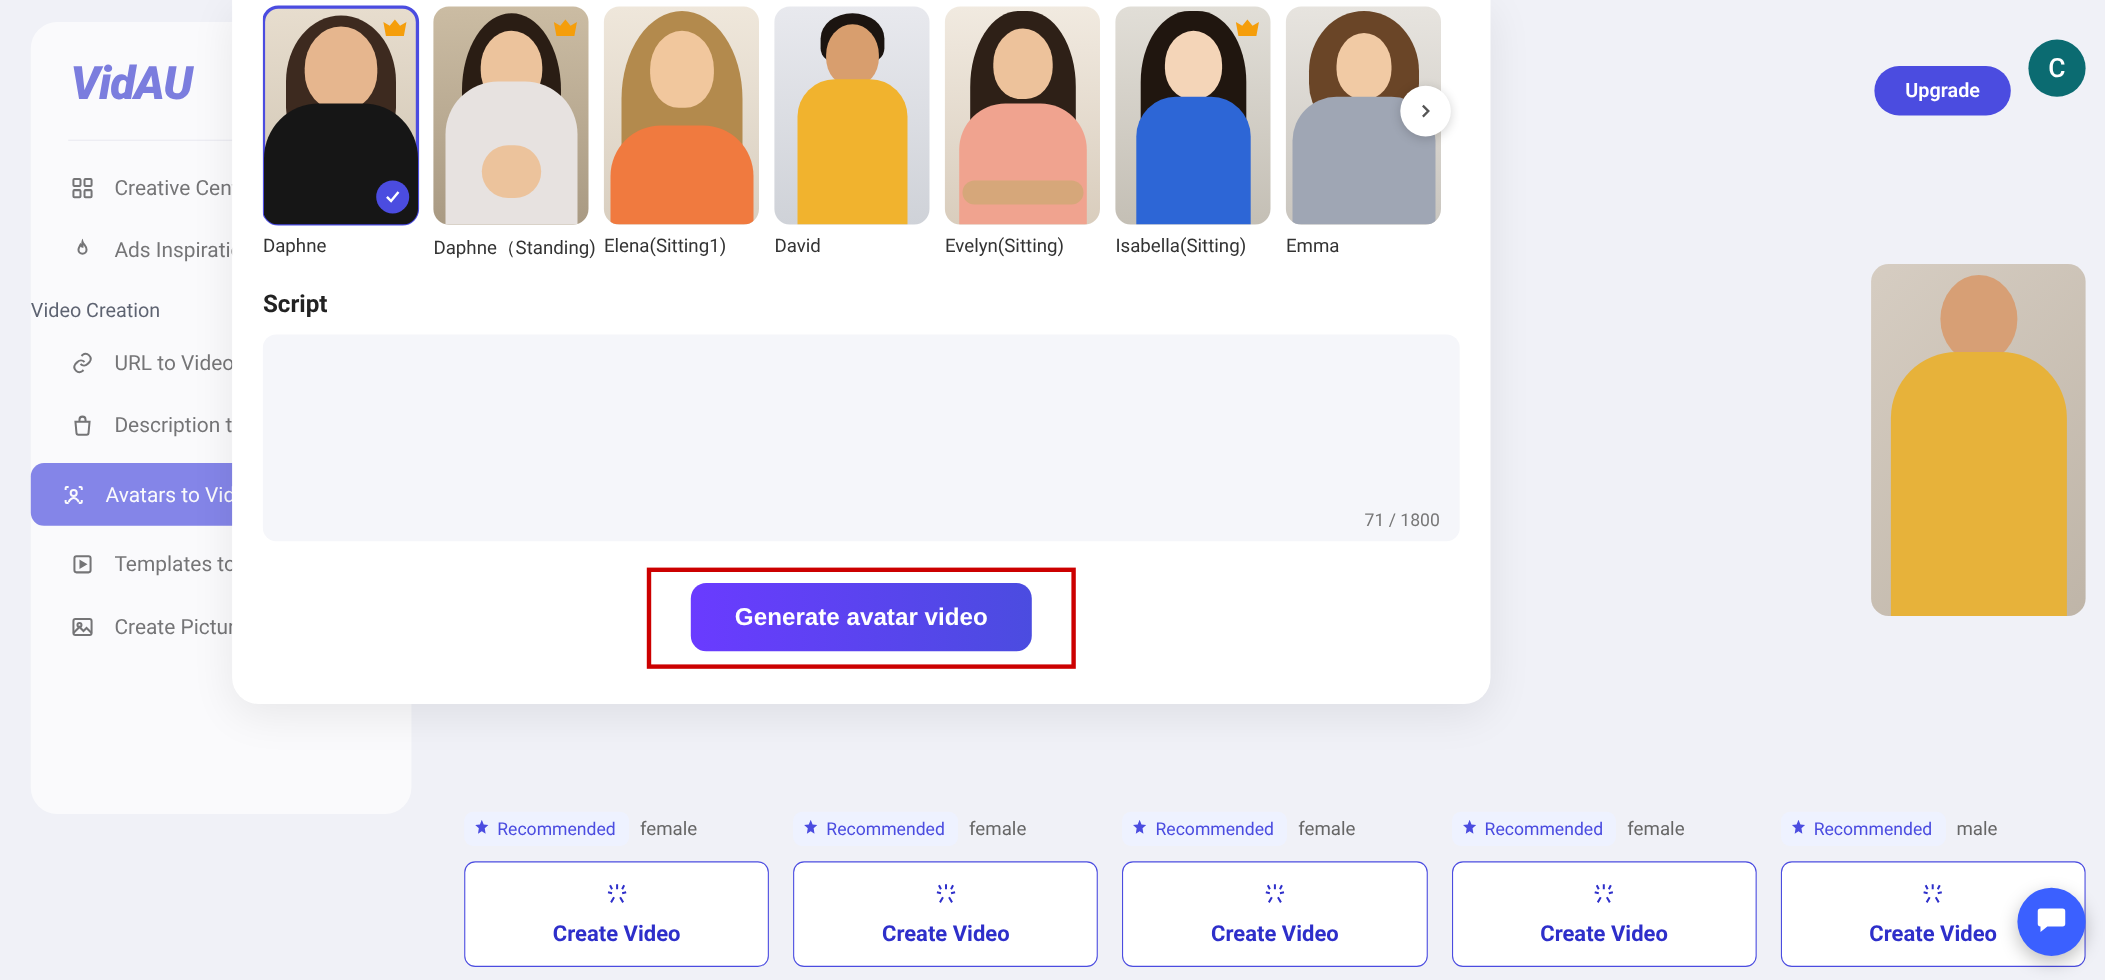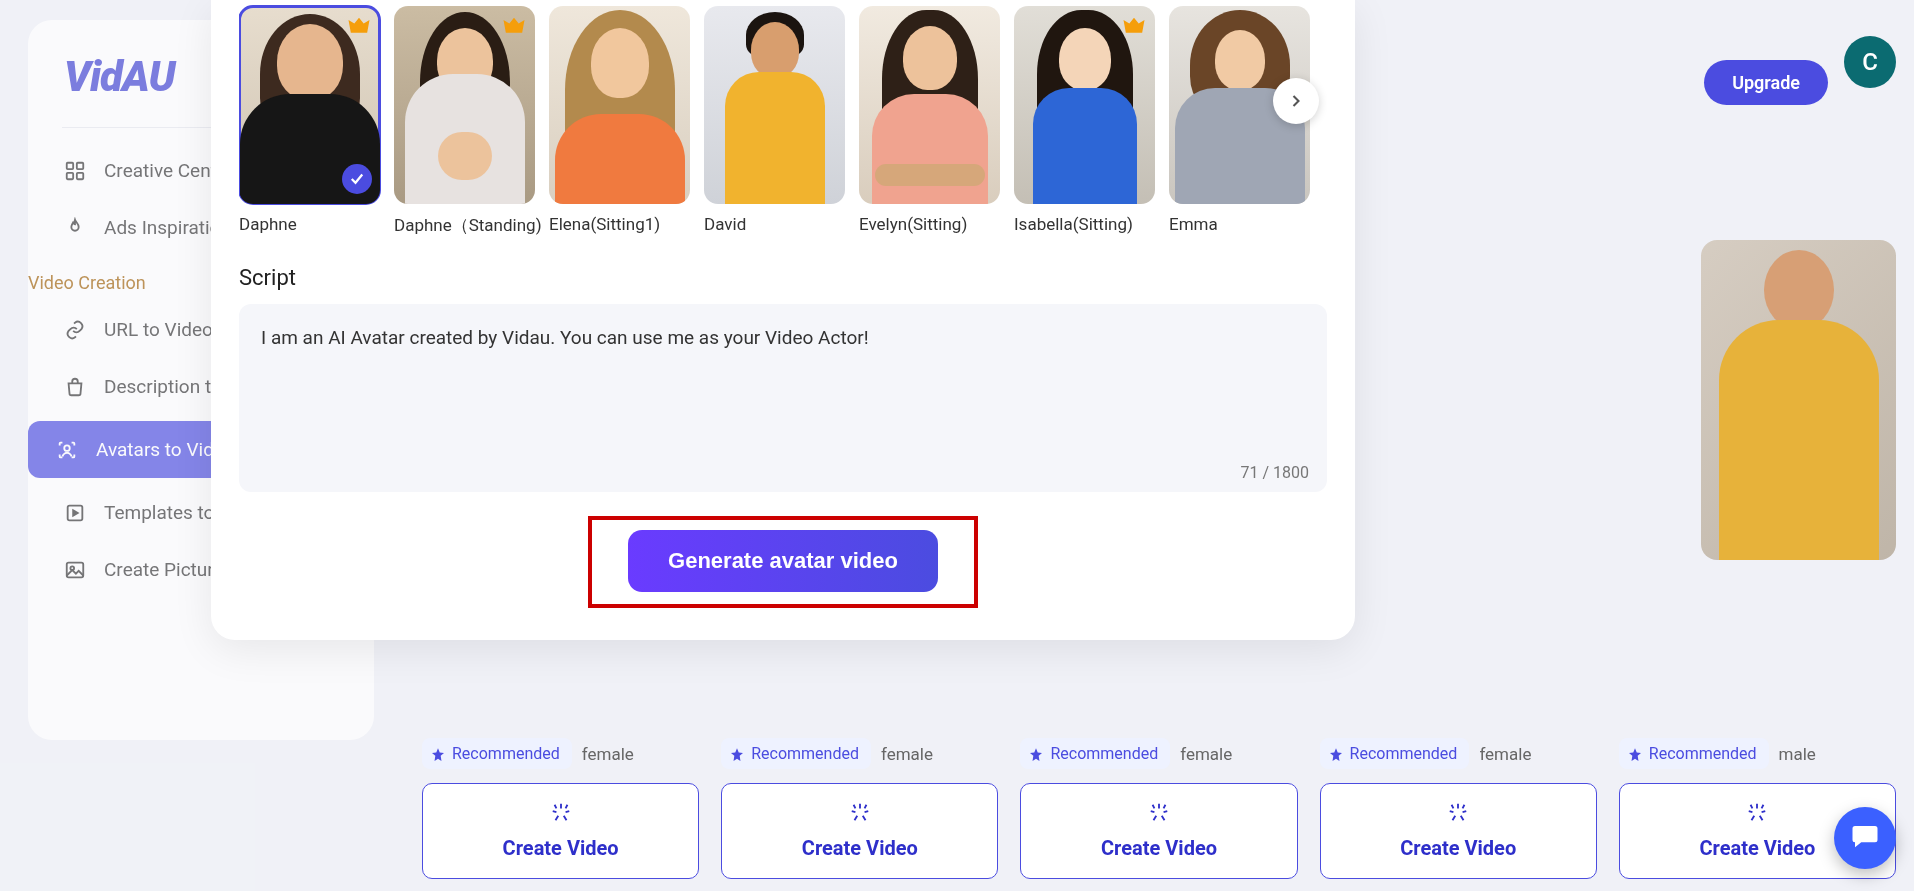--- a/index.html
+++ b/index.html
@@ -58,21 +58,21 @@
       overflow: hidden;
     }
     .sidebar-item.active {
       background: #4b4ce0;
       color: #fff;
       margin: 6px 8px 6px 0;
       padding-left: 28px;
     }
     .sidebar-section-title {
       font-size: 18px;
-      color: #a16207;
+      color: #0f172a;
       padding: 16px 0 8px 0;
       margin-left: -6px;
     }
 
     .sb-icon { width: 22px; height: 22px; display: inline-flex; align-items: center; justify-content: center; flex-shrink: 0; }
 
     
     .main-area {
       flex: 1;
       position: relative;
@@ -148,21 +148,21 @@
     }
     .tag-row {
       display: flex; gap: 10px; align-items: center;
     }
     .rec-badge {
       background: #eef2ff;
       color: #4b4ce0;
       border-radius: 8px;
       padding: 6px 12px 6px 8px;
       font-size: 16px;
-      display: inline-flex; align-items: flex-end; gap: 6px;
+      display: inline-flex; align-items: flex-start; gap: 6px;
     }
     .gender-text { color: #666; font-size: 17px; }
     .create-btn {
       border: 1.5px solid #4b4ce0;
       color: #2e2fca;
       background: #fff;
       border-radius: 10px;
       padding: 18px 0;
       font-size: 20px;
       font-weight: 700;
@@ -270,21 +270,21 @@
     .strip-next {
       position: absolute;
       right: 8px; top: 76px;
       width: 46px; height: 46px; border-radius: 50%;
       background: #fff; box-shadow: 0 2px 10px rgba(0,0,0,0.18);
       display: flex; align-items: center; justify-content: center;
       cursor: pointer;
     }
 
     .script-heading {
-      font-size: 22px; font-weight: 400; color: #222;
+      font-size: 22px; font-weight: 700; color: #222;
       margin: 18px 0 14px;
     }
     .script-box {
       background: #f5f6fa;
       border-radius: 12px;
       min-height: 188px;
       position: relative;
       padding: 20px 22px 40px;
     }
     .script-text {
@@ -626,21 +626,20 @@
       <div class="strip-next">
         <svg width="20" height="20" viewBox="0 0 24 24" fill="none" stroke="#555" stroke-width="2.5">
             <path d="M9 6l6 6-6 6"></path>
           </svg>
       </div>
     </div>
 
     <div class="script-heading">Script</div>
 
     <div class="script-box">
-      <div class="script-text" contenteditable="true" style="">I am an AI Avatar created by Vidau. You can use me as your Video Actor!</div>
       <div class="char-count">71 / 1800</div>
     </div>
 
     <div class="gen-row">
       <div class="highlight-box">
         <button class="gen-btn">Generate avatar video</button>
       </div>
     </div>
   </div>
 </div>

